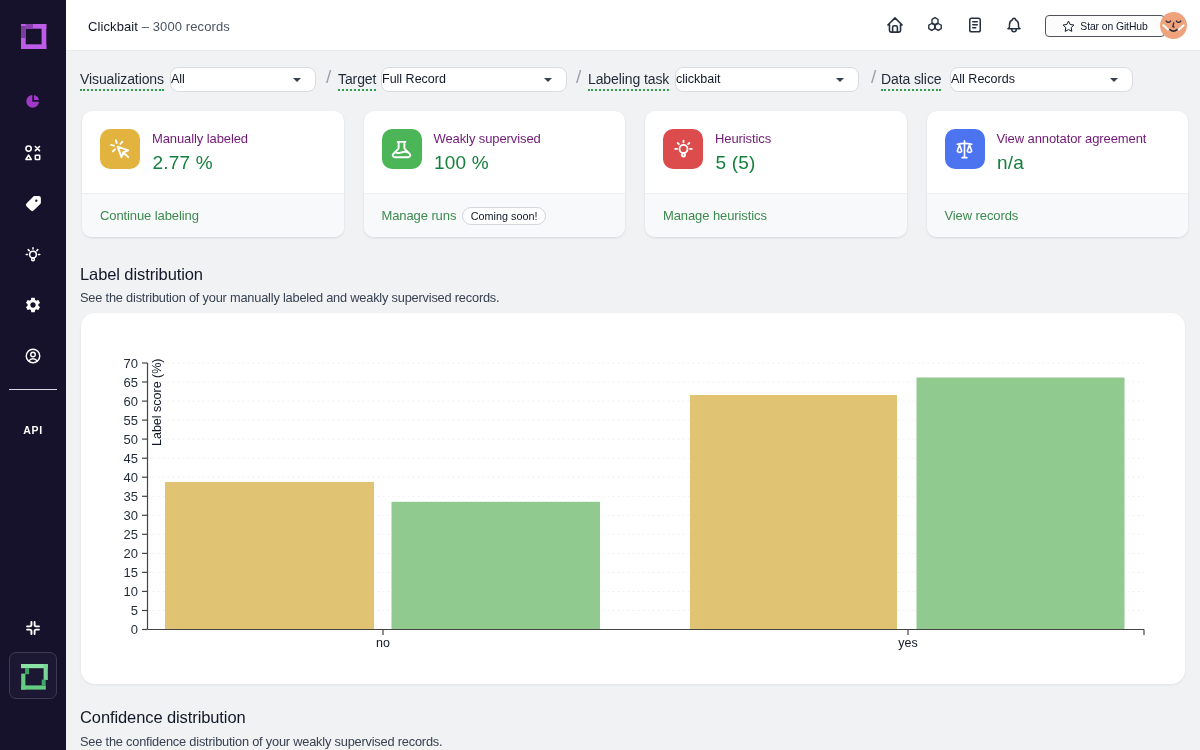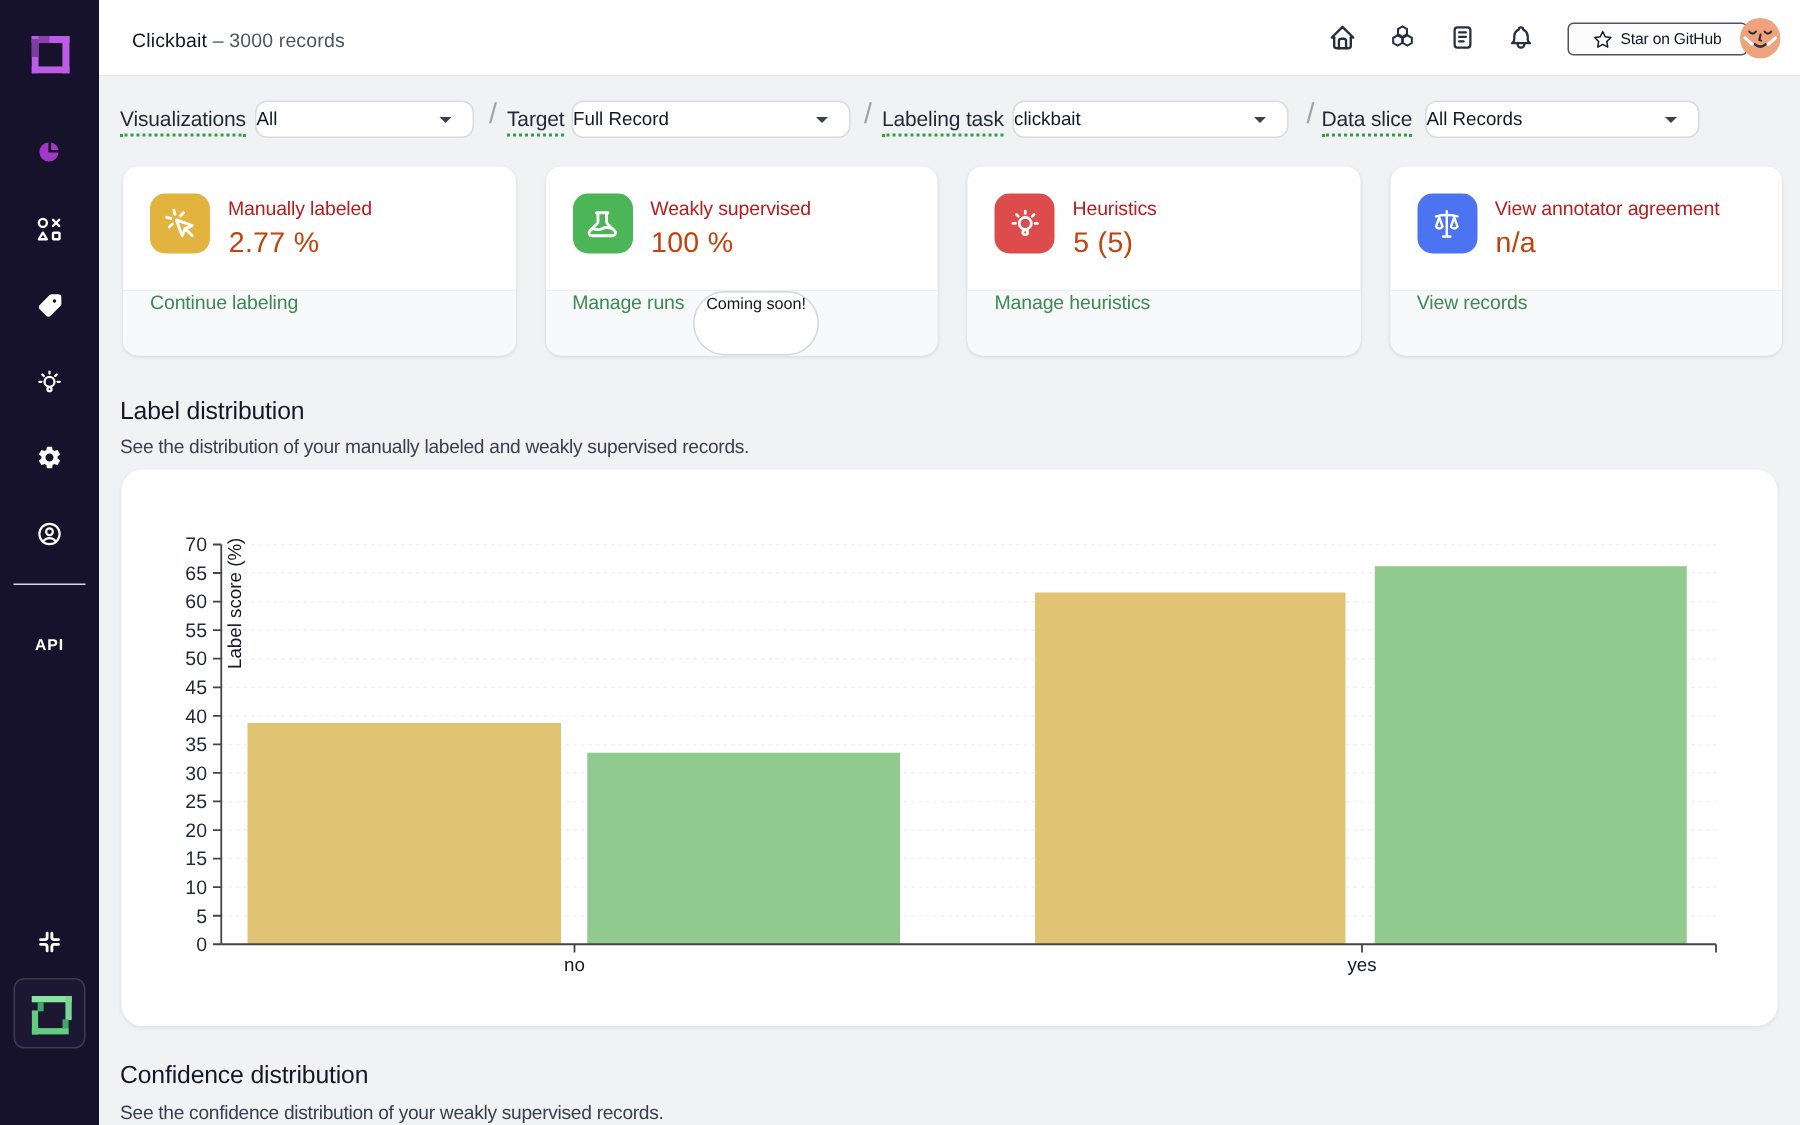--- a/index.html
+++ b/index.html
@@ -26,23 +26,23 @@
 
   
   .flabel { position:absolute; top:71px; font-size:14px; color:#1f2937; border-bottom:2px dotted #2aa14e; padding-bottom:2px; letter-spacing:-0.1px; }
   .fselect { position:absolute; top:67px; height:25px; background:#fff; border:1px solid #d9dbe0; border-radius:8px; font-size:12.5px; font-weight:500; color:#111827; line-height:23px; padding-left:0; }
   .fselect .caret { position:absolute; right:14px; top:10px; width:0; height:0; border-left:4px solid transparent; border-right:4px solid transparent; border-top:4.5px solid #374151; }
   .fslash { position:absolute; top:66px; font-size:19px; color:#9ca3af; font-weight:300; }
 
   
   .card { position:absolute; top:111px; width:261.5px; height:126px; background:#fff; border-radius:10px; box-shadow:0 1px 3px rgba(16,24,40,.08), 0 1px 2px rgba(16,24,40,.04); }
   .card .icon { position:absolute; left:18px; top:18px; width:40px; height:40px; border-radius:10px; display:flex; align-items:center; justify-content:center; }
-  .card .ctitle { position:absolute; left:70px; top:19.5px; font-size:13px; color:#b91c1c; letter-spacing:-0.1px; }
-  .card .cvalue { position:absolute; left:70.5px; top:41.5px; font-size:19px; line-height:19px; color:#c2410c; letter-spacing:0.2px;text-align:right; }
-  .card .cfoot { position:absolute; left:0; bottom:0; width:100%; height:44px; background:#f8f9fa; border-top:1px solid #eceef0; border-radius:0 0 10px 10px; display:flex; padding-left:18px; gap:6px; }
+  .card .ctitle { position:absolute; left:70px; top:19.5px; font-size:13px; color:#701a75; letter-spacing:-0.1px; }
+  .card .cvalue { position:absolute; left:70.5px; top:41.5px; font-size:19px; line-height:19px; color:#15803d; letter-spacing:0.2px;text-align:right; }
+  .card .cfoot { position:absolute; left:0; bottom:0; width:100%; height:44px; background:#f8f9fa; border-top:1px solid #eceef0; border-radius:0 0 10px 10px; display:flex; align-items:center; padding-left:18px; gap:6px; }
   .card .link { font-size:13px; color:#3c8a4e; letter-spacing:-0.1px; }
   .pill { display:inline-block; border:1px solid #d4d7dc; border-radius:999px; background:#fff; padding:2px 7.5px; font-size:10.8px; color:#111827; }
 
   
   .sect-title { position:absolute; font-size:16.5px; color:#111827; font-weight:500; letter-spacing:-0.1px; }
   .sect-sub { position:absolute; font-size:12.8px; color:#374151; letter-spacing:-0.2px; }
   #chart-card { position:absolute; left:81px; top:313px; width:1104px; height:371px; background:#fff; border-radius:14px; box-shadow:0 1px 3px rgba(16,24,40,.07); }
 </style>
 </head>
 <body>

